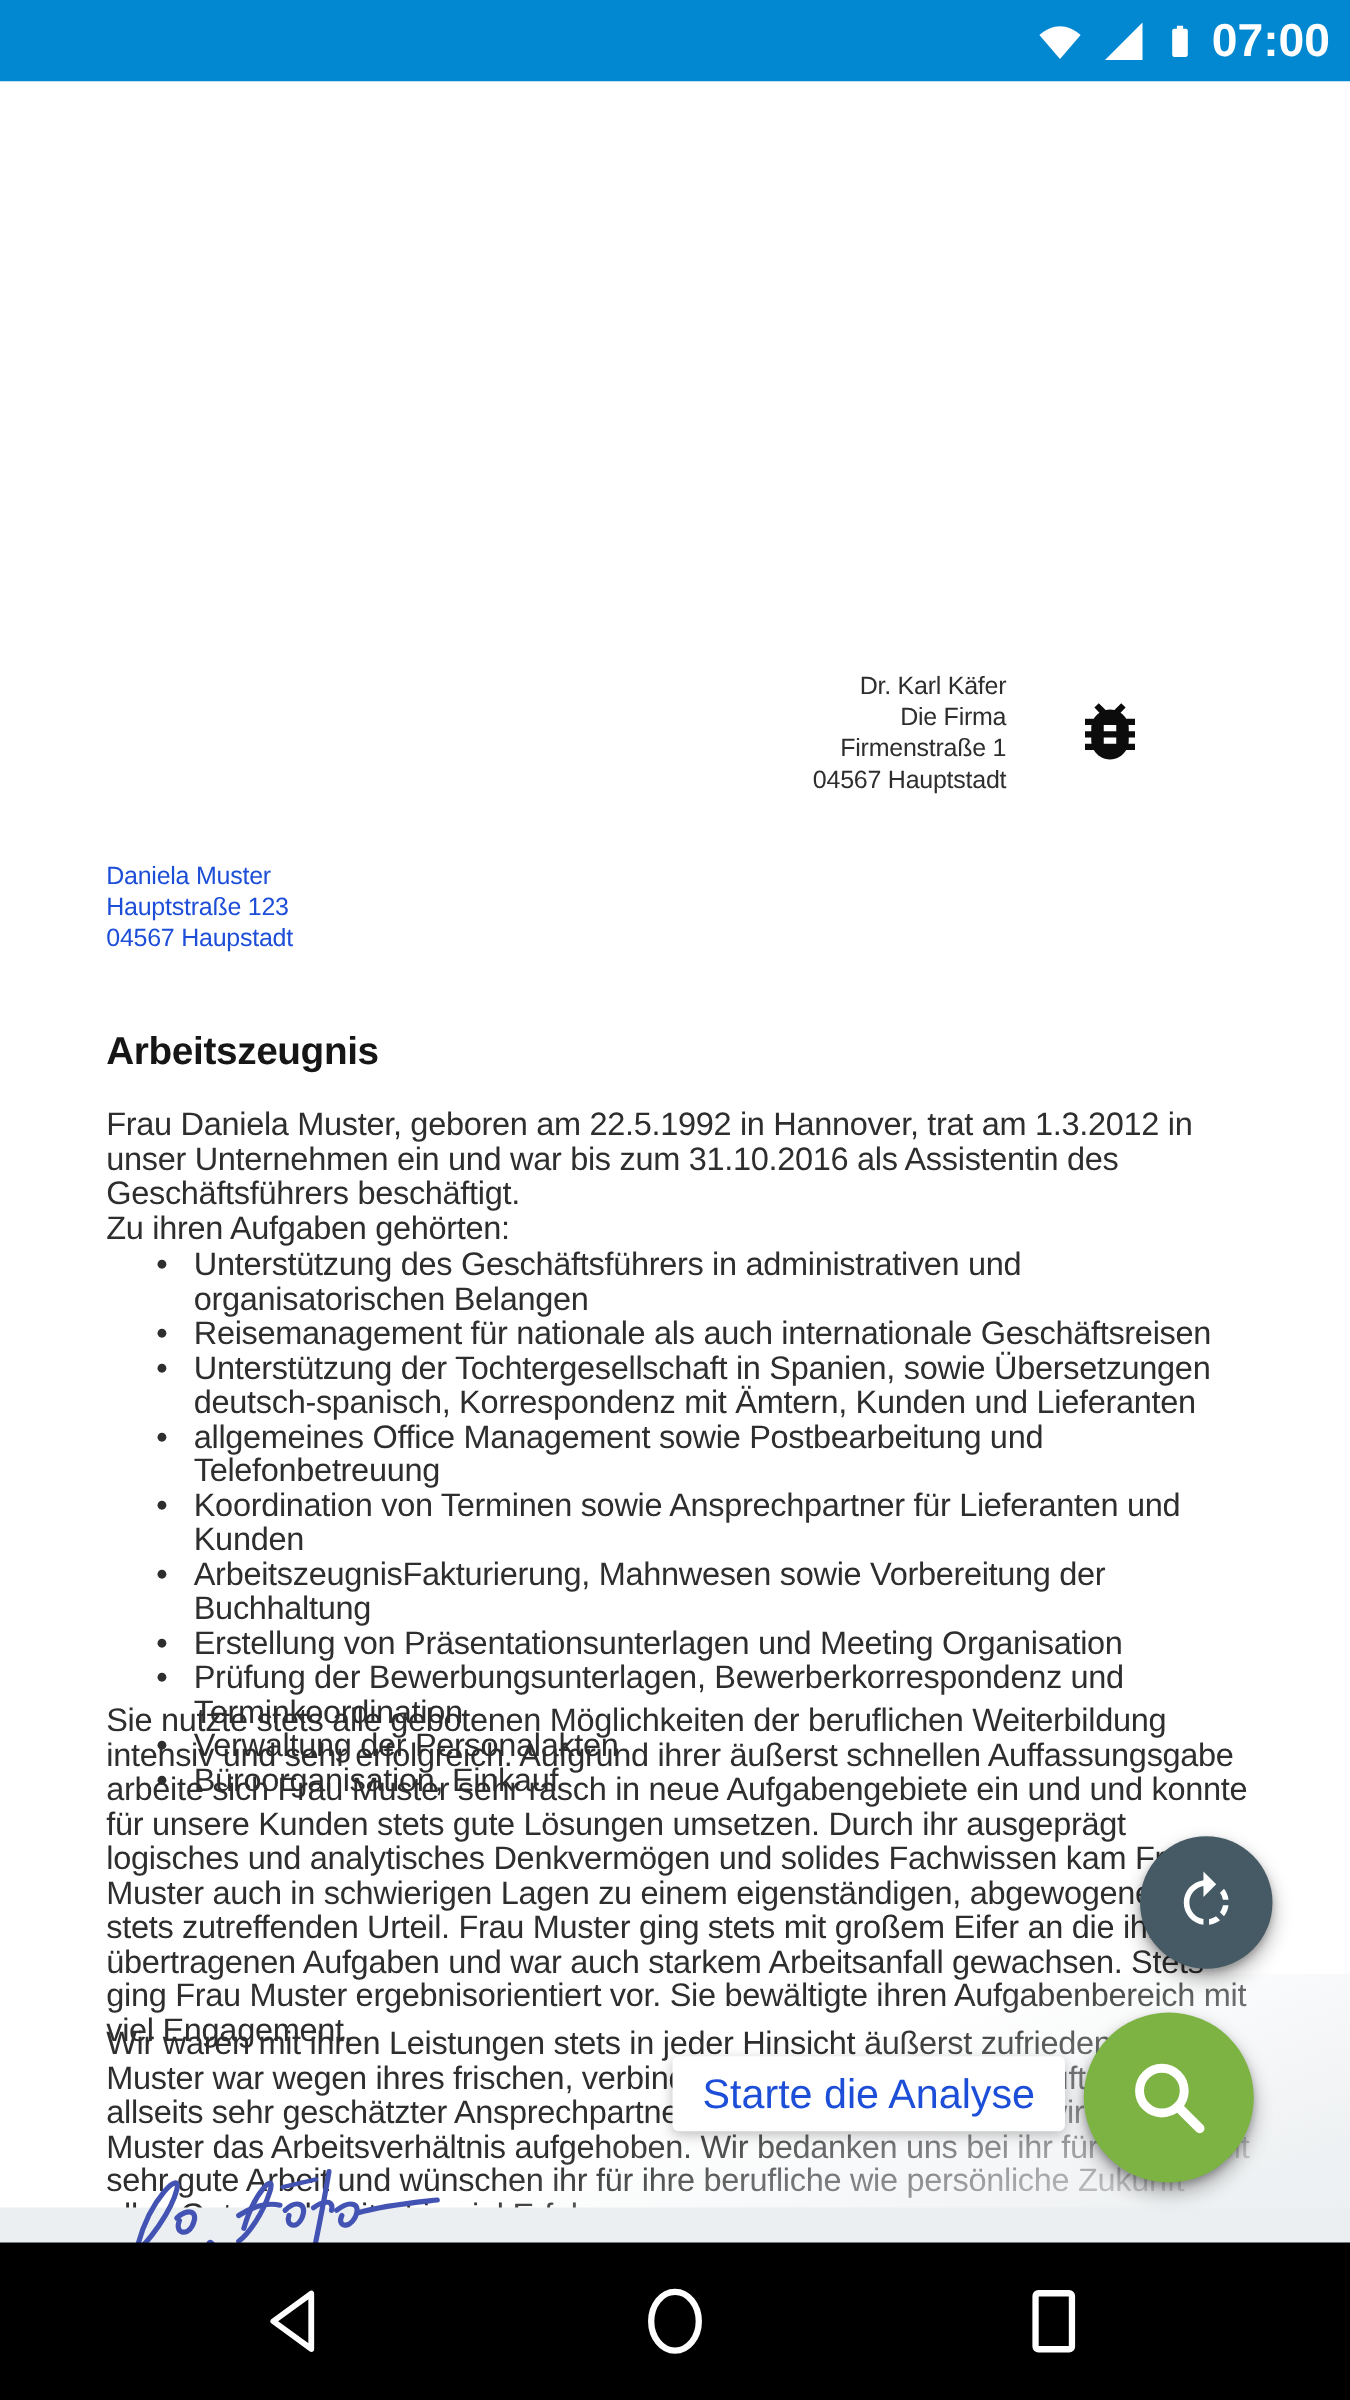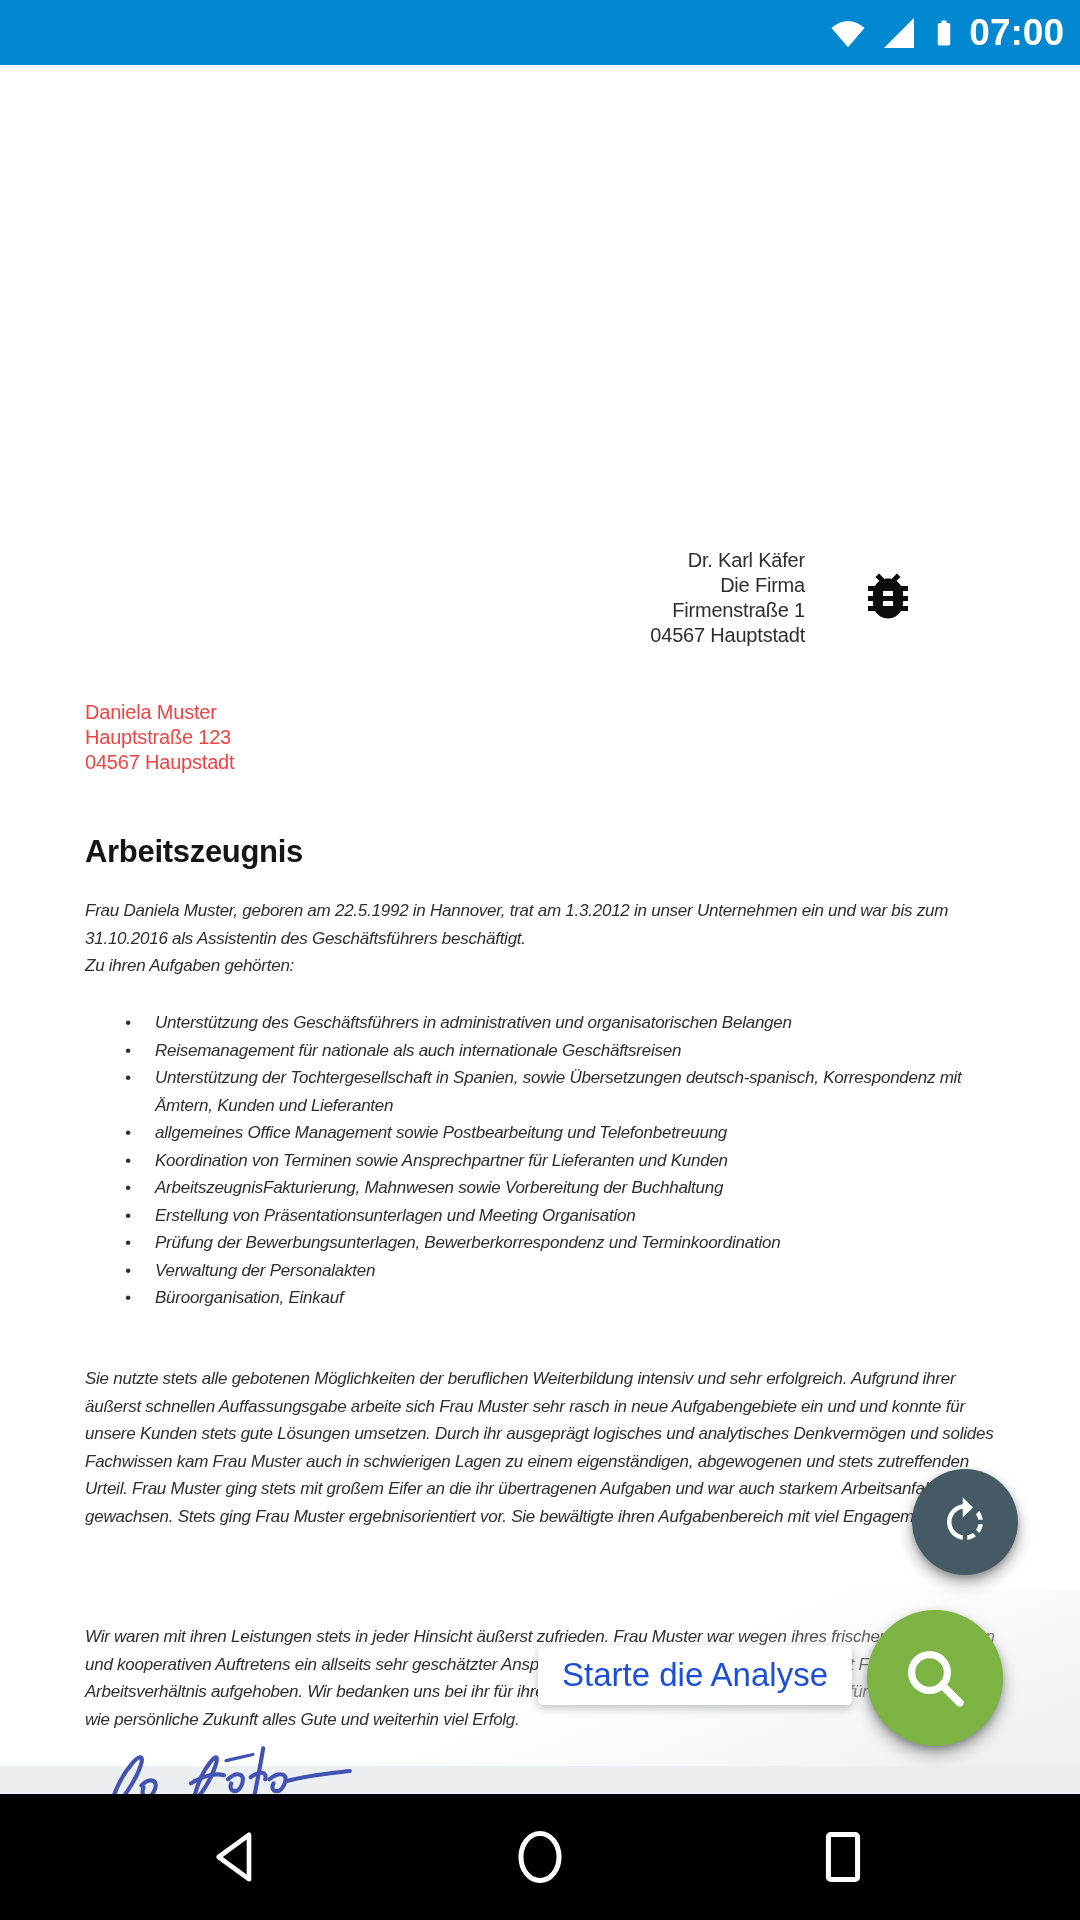--- a/index.html
+++ b/index.html
@@ -17,28 +17,28 @@
   .app-bar{position:absolute;top:53px;left:0;width:100%;height:157px;background:#03a9f4;
            box-shadow:0 5px 14px rgba(0,0,0,.30);z-index:25;}
   .back-btn{position:absolute;left:48px;top:109px;width:52px;height:52px;border:none;background:transparent;padding:0;cursor:pointer;}
   .app-title{position:absolute;left:155px;top:104px;margin:0;color:#fff;font-size:46px;
              font-weight:bold;letter-spacing:-1px;white-space:nowrap;}
   .menu-btn{position:absolute;right:40px;top:102px;width:44px;height:64px;border:none;background:transparent;
             display:flex;flex-direction:column;align-items:center;justify-content:center;gap:9px;cursor:pointer;padding:0;}
   .menu-btn i{width:10px;height:10px;border-radius:50%;background:#fff;}
 
   
-  .doc{position:absolute;top:210px;left:0;width:1080px;height:1556px;background:#fff;}
+  .doc{position:absolute;top:199px;left:0;width:1080px;height:1556px;background:#fff;}
   .doc *{box-sizing:border-box;}
   .sender{position:absolute;top:338px;right:275px;text-align:right;color:#2e2e2e;
           font-size:20px;line-height:25px;letter-spacing:-.2px;}
   .bug{position:absolute;left:858px;top:356px;}
-  .recipient{position:absolute;top:490px;left:85px;color:#ef4444;font-size:20px;line-height:25px;letter-spacing:-.2px;}
+  .recipient{position:absolute;top:490px;left:85px;color:#1d4ed8;font-size:20px;line-height:25px;letter-spacing:-.2px;}
   .heading{position:absolute;top:624px;left:85px;margin:0;color:#161616;font-size:31px;font-weight:bold;letter-spacing:-.3px;}
-  .body-text{color:#2e2e2e;font-size:17px;line-height:27.5px;letter-spacing:-.25px;font-style:italic;}
+  .body-text{color:#2e2e2e;font-size:26px;line-height:27.5px;letter-spacing:-.25px;}
   .intro{position:absolute;top:687px;left:85px;width:915px;}
   .duties{position:absolute;top:799px;left:85px;width:895px;margin:0;padding:0;list-style:none;}
   .duties li{position:relative;padding-left:70px;line-height:27.5px;}
   .duties li::before{content:"\2022";position:absolute;left:40px;top:0;}
   .para2{position:absolute;top:1138px;left:85px;width:915px;}
   .para3{position:absolute;top:1396px;left:85px;width:915px;}
   .signature{position:absolute;left:95px;top:1528px;z-index:2;}
   .sig-name{position:absolute;left:85px;top:1594px;color:#2e2e2e;font-size:20.5px;letter-spacing:-.2px;z-index:1;}
 
   

